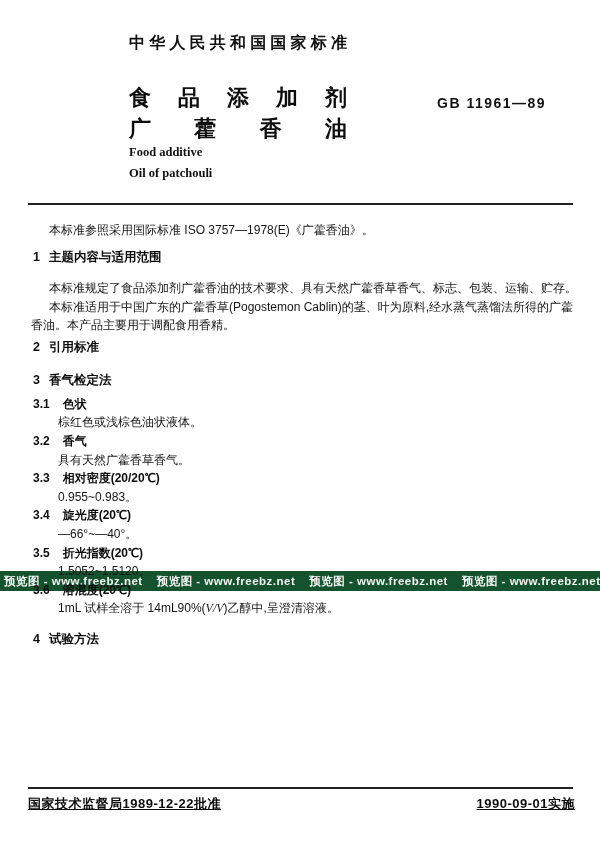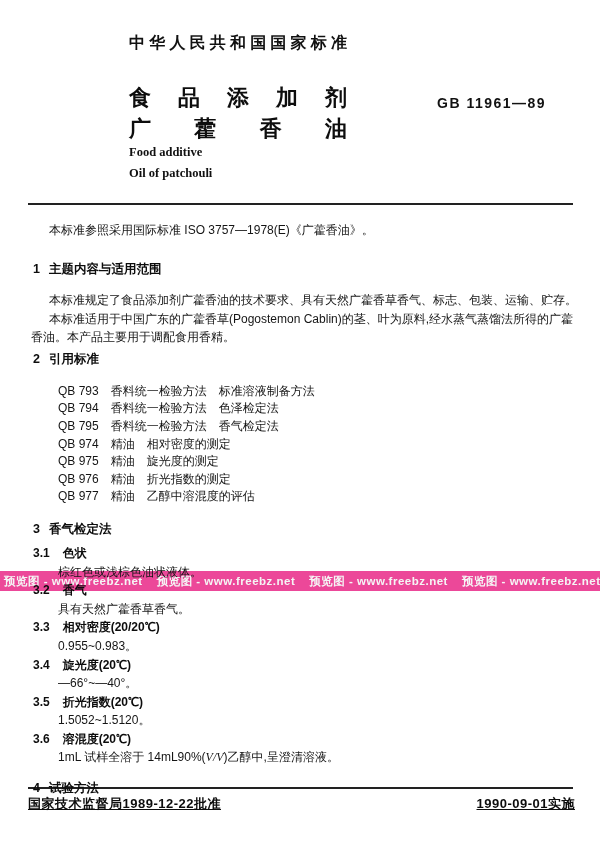--- a/index.html
+++ b/index.html
@@ -44,21 +44,21 @@
   .top-rule { top:203px; }
   .bottom-rule { top:787px; }
   
   .body {
     position:absolute; top:221px; left:31px; width:548px;
     font-size:12px; line-height:18.6px; color:#151515;
     z-index:2;
   }
   .intro { line-height:19px; text-indent:18px; }
   .hsec {
-    margin-top:20px; line-height:19px;
+    margin-top:8px; line-height:19px;
     font-size:12.5px; font-weight:bold; color:#0d0d0d;
     padding-left:2px;
   }
   .hsec .num { display:inline-block; margin-right:9px; }
   .scope { margin-top:12px; }
   .scope p { text-indent:18px; }
   .h2m { margin-top:3px; }
   .qb-list { margin-top:14px; padding-left:27px; line-height:17.6px; }
   .h3m { margin-top:14px; }
   .tech { margin-top:5px; }
@@ -133,29 +133,20 @@
       <span class="num">1</span><span>主题内容与适用范围</span>
     </div>
     <div class="scope">
       <p>本标准规定了食品添加剂广藿香油的技术要求、具有天然广藿香草香气、标志、包装、运输、贮存。</p>
       <p>本标准适用于中国广东的广藿香草(Pogostemon Cablin)的茎、叶为原料,经水蒸气蒸馏法所得的广藿香油。本产品主要用于调配食用香精。</p>
     </div>
 
     <div class="hsec h2m">
       <span class="num">2</span><span>引用标准</span>
     </div>
-    <div class="qb-list">
-      <div>QB 793　香料统一检验方法　标准溶液制备方法</div>
-      <div>QB 794　香料统一检验方法　色泽检定法</div>
-      <div>QB 795　香料统一检验方法　香气检定法</div>
-      <div>QB 974　精油　相对密度的测定</div>
-      <div>QB 975　精油　旋光度的测定</div>
-      <div>QB 976　精油　折光指数的测定</div>
-      <div>QB 977　精油　乙醇中溶混度的评估</div>
-    </div>
 
     <div class="hsec h3m">
       <span class="num">3</span><span>香气检定法</span>
     </div>
 
     <div class="tech">
       <div class="sub-h">
         <span class="subnum">3.1</span><span>色状</span>
       </div>
       <div class="sub-v">棕红色或浅棕色油状液体。</div>
@@ -186,21 +177,21 @@
       <div class="sub-v">
         <span>1mL 试样全溶于 14mL90%(</span><i>V/V</i><span>)乙醇中,呈澄清溶液。</span>
       </div>
     </div>
 
     <div class="hsec h4m">
       <span class="num">4</span><span>试验方法</span>
     </div>
   </div>
 
-  <div class="wm-band" style="background: #ec4899; text-align: right;">
+  <div class="wm-band" style="background: #14532d; text-align: right;">
     <span style="color: rgb(245, 245, 245);">预览图 - www.freebz.net</span>
     <span style="color: rgb(245, 245, 245);">预览图 - www.freebz.net</span>
     <span style="color: rgb(245, 245, 245);">预览图 - www.freebz.net</span>
     <span style="color: rgb(245, 245, 245);">预览图 - www.freebz.net</span>
 
   </div>
 
   <div class="rule bottom-rule"></div>
   <div class="footer">
     <span>国家技术监督局1989-12-22批准</span>

